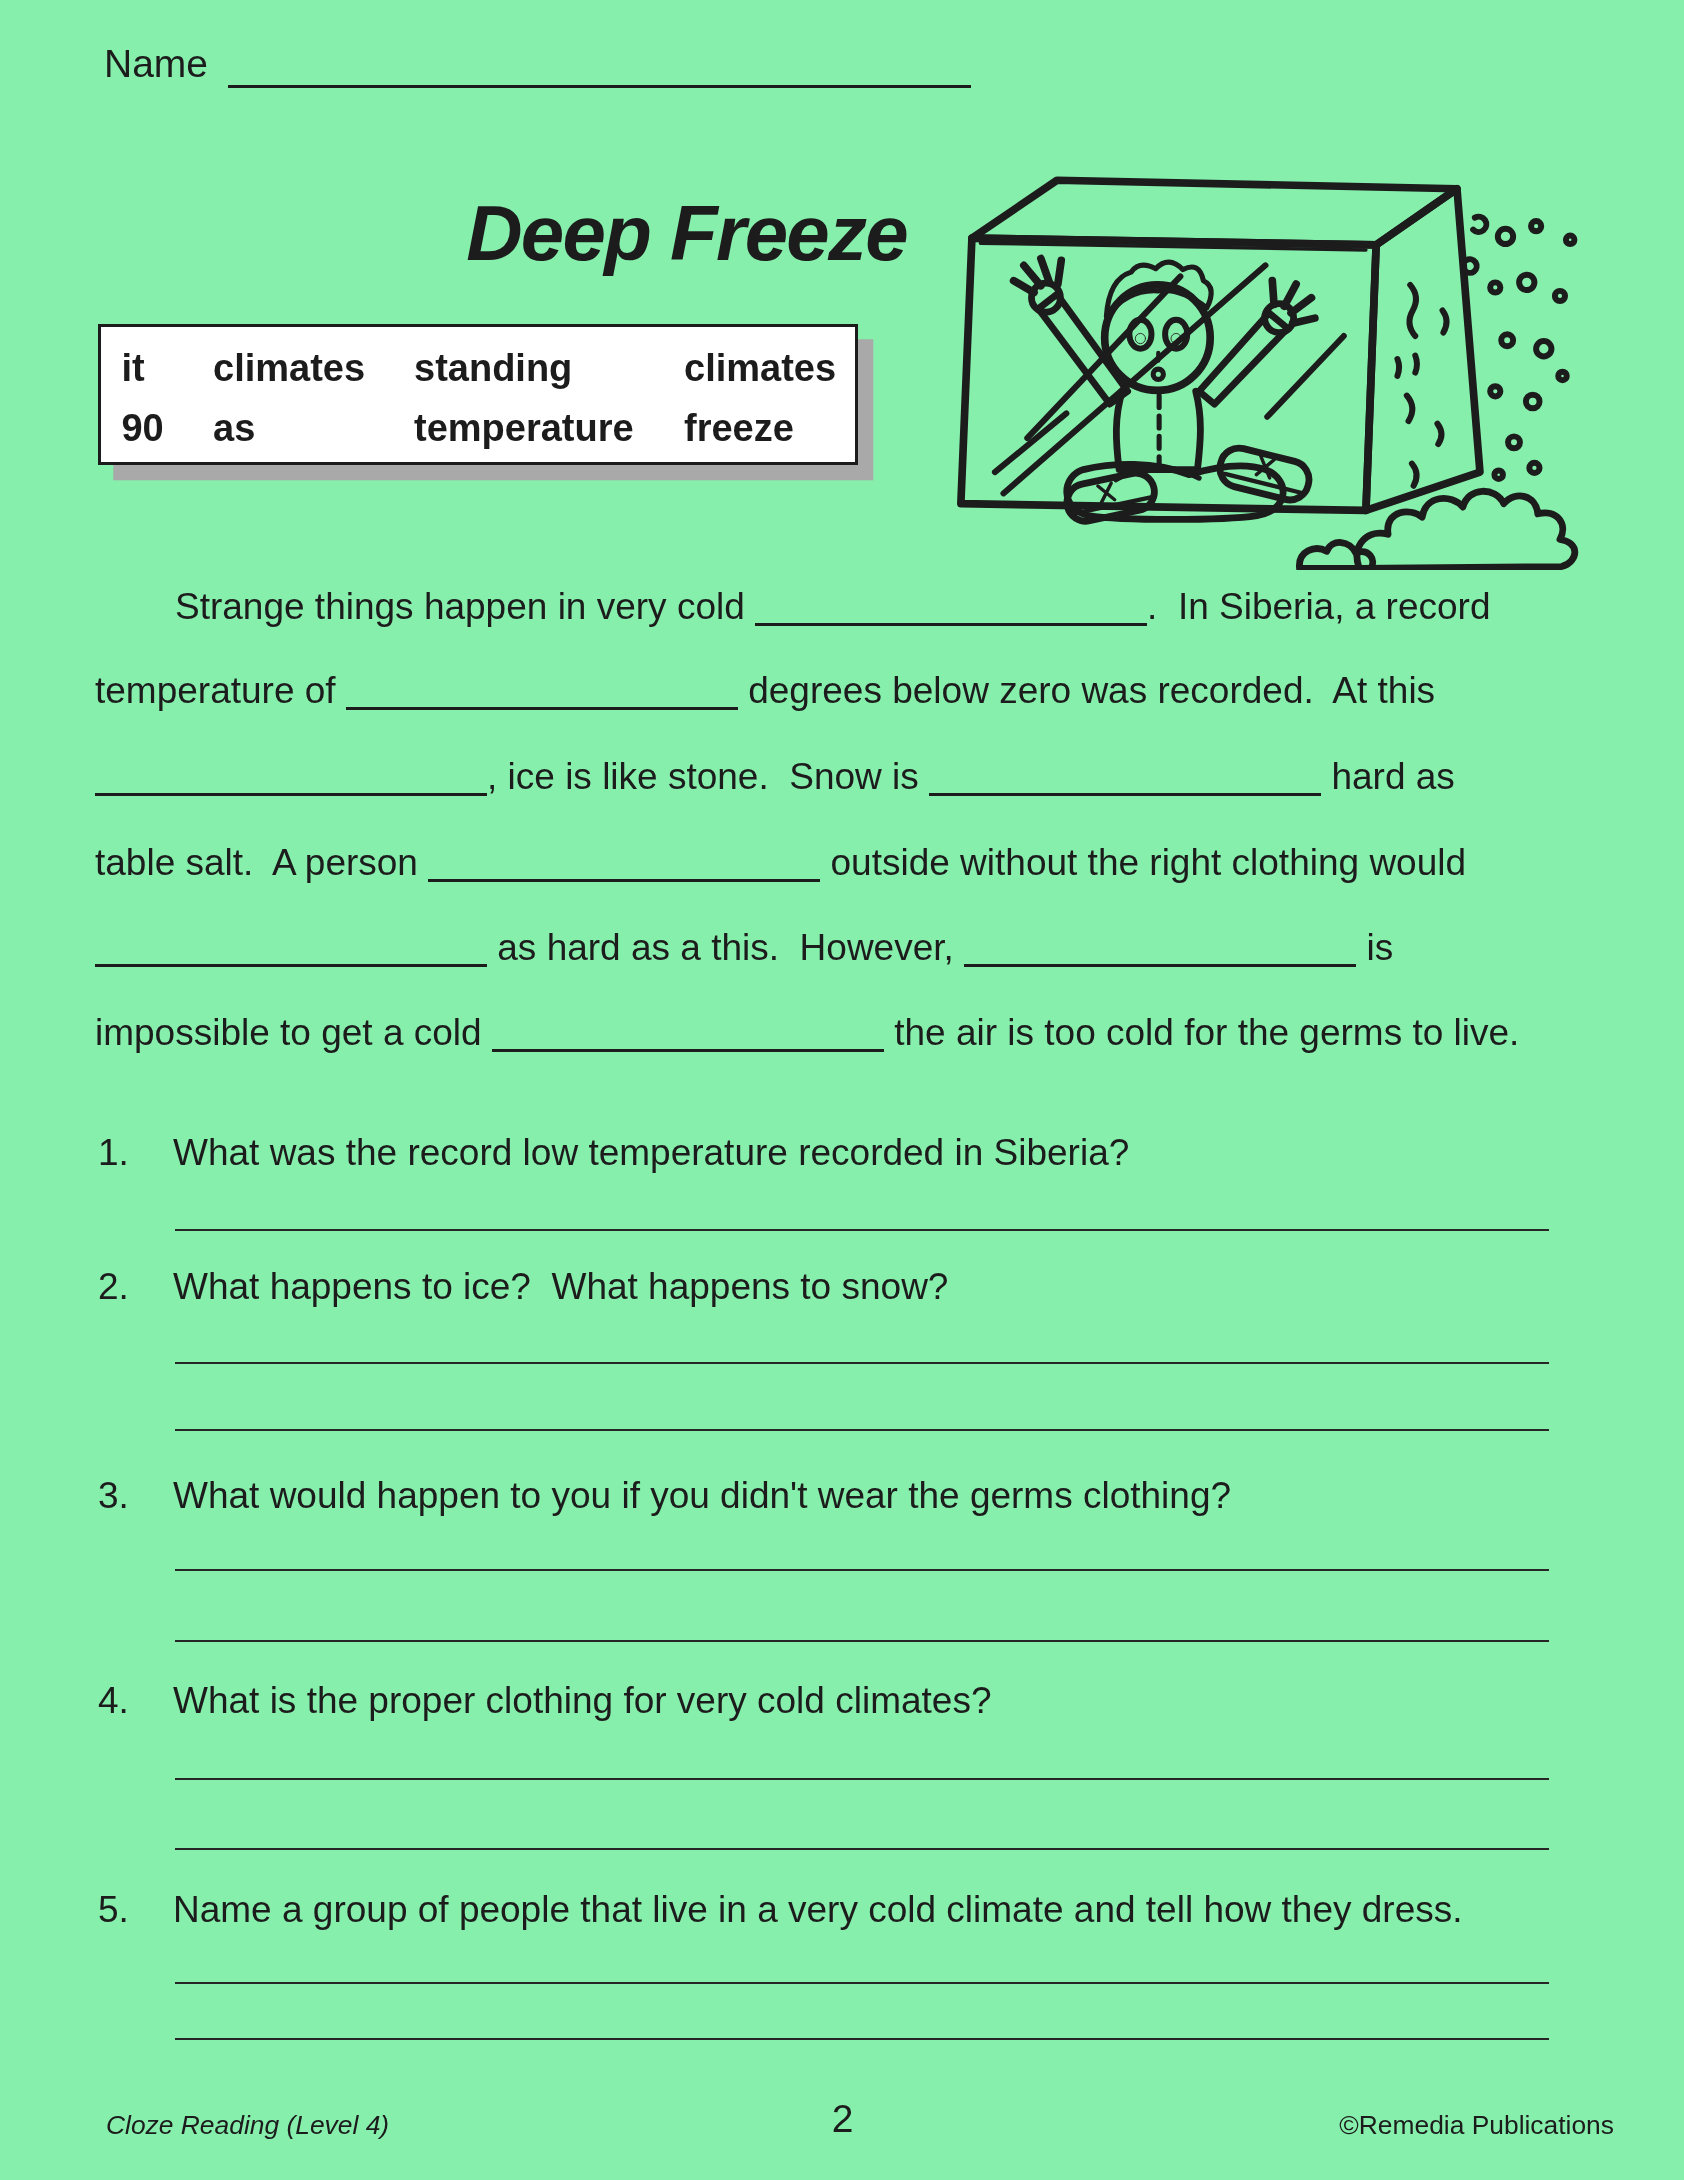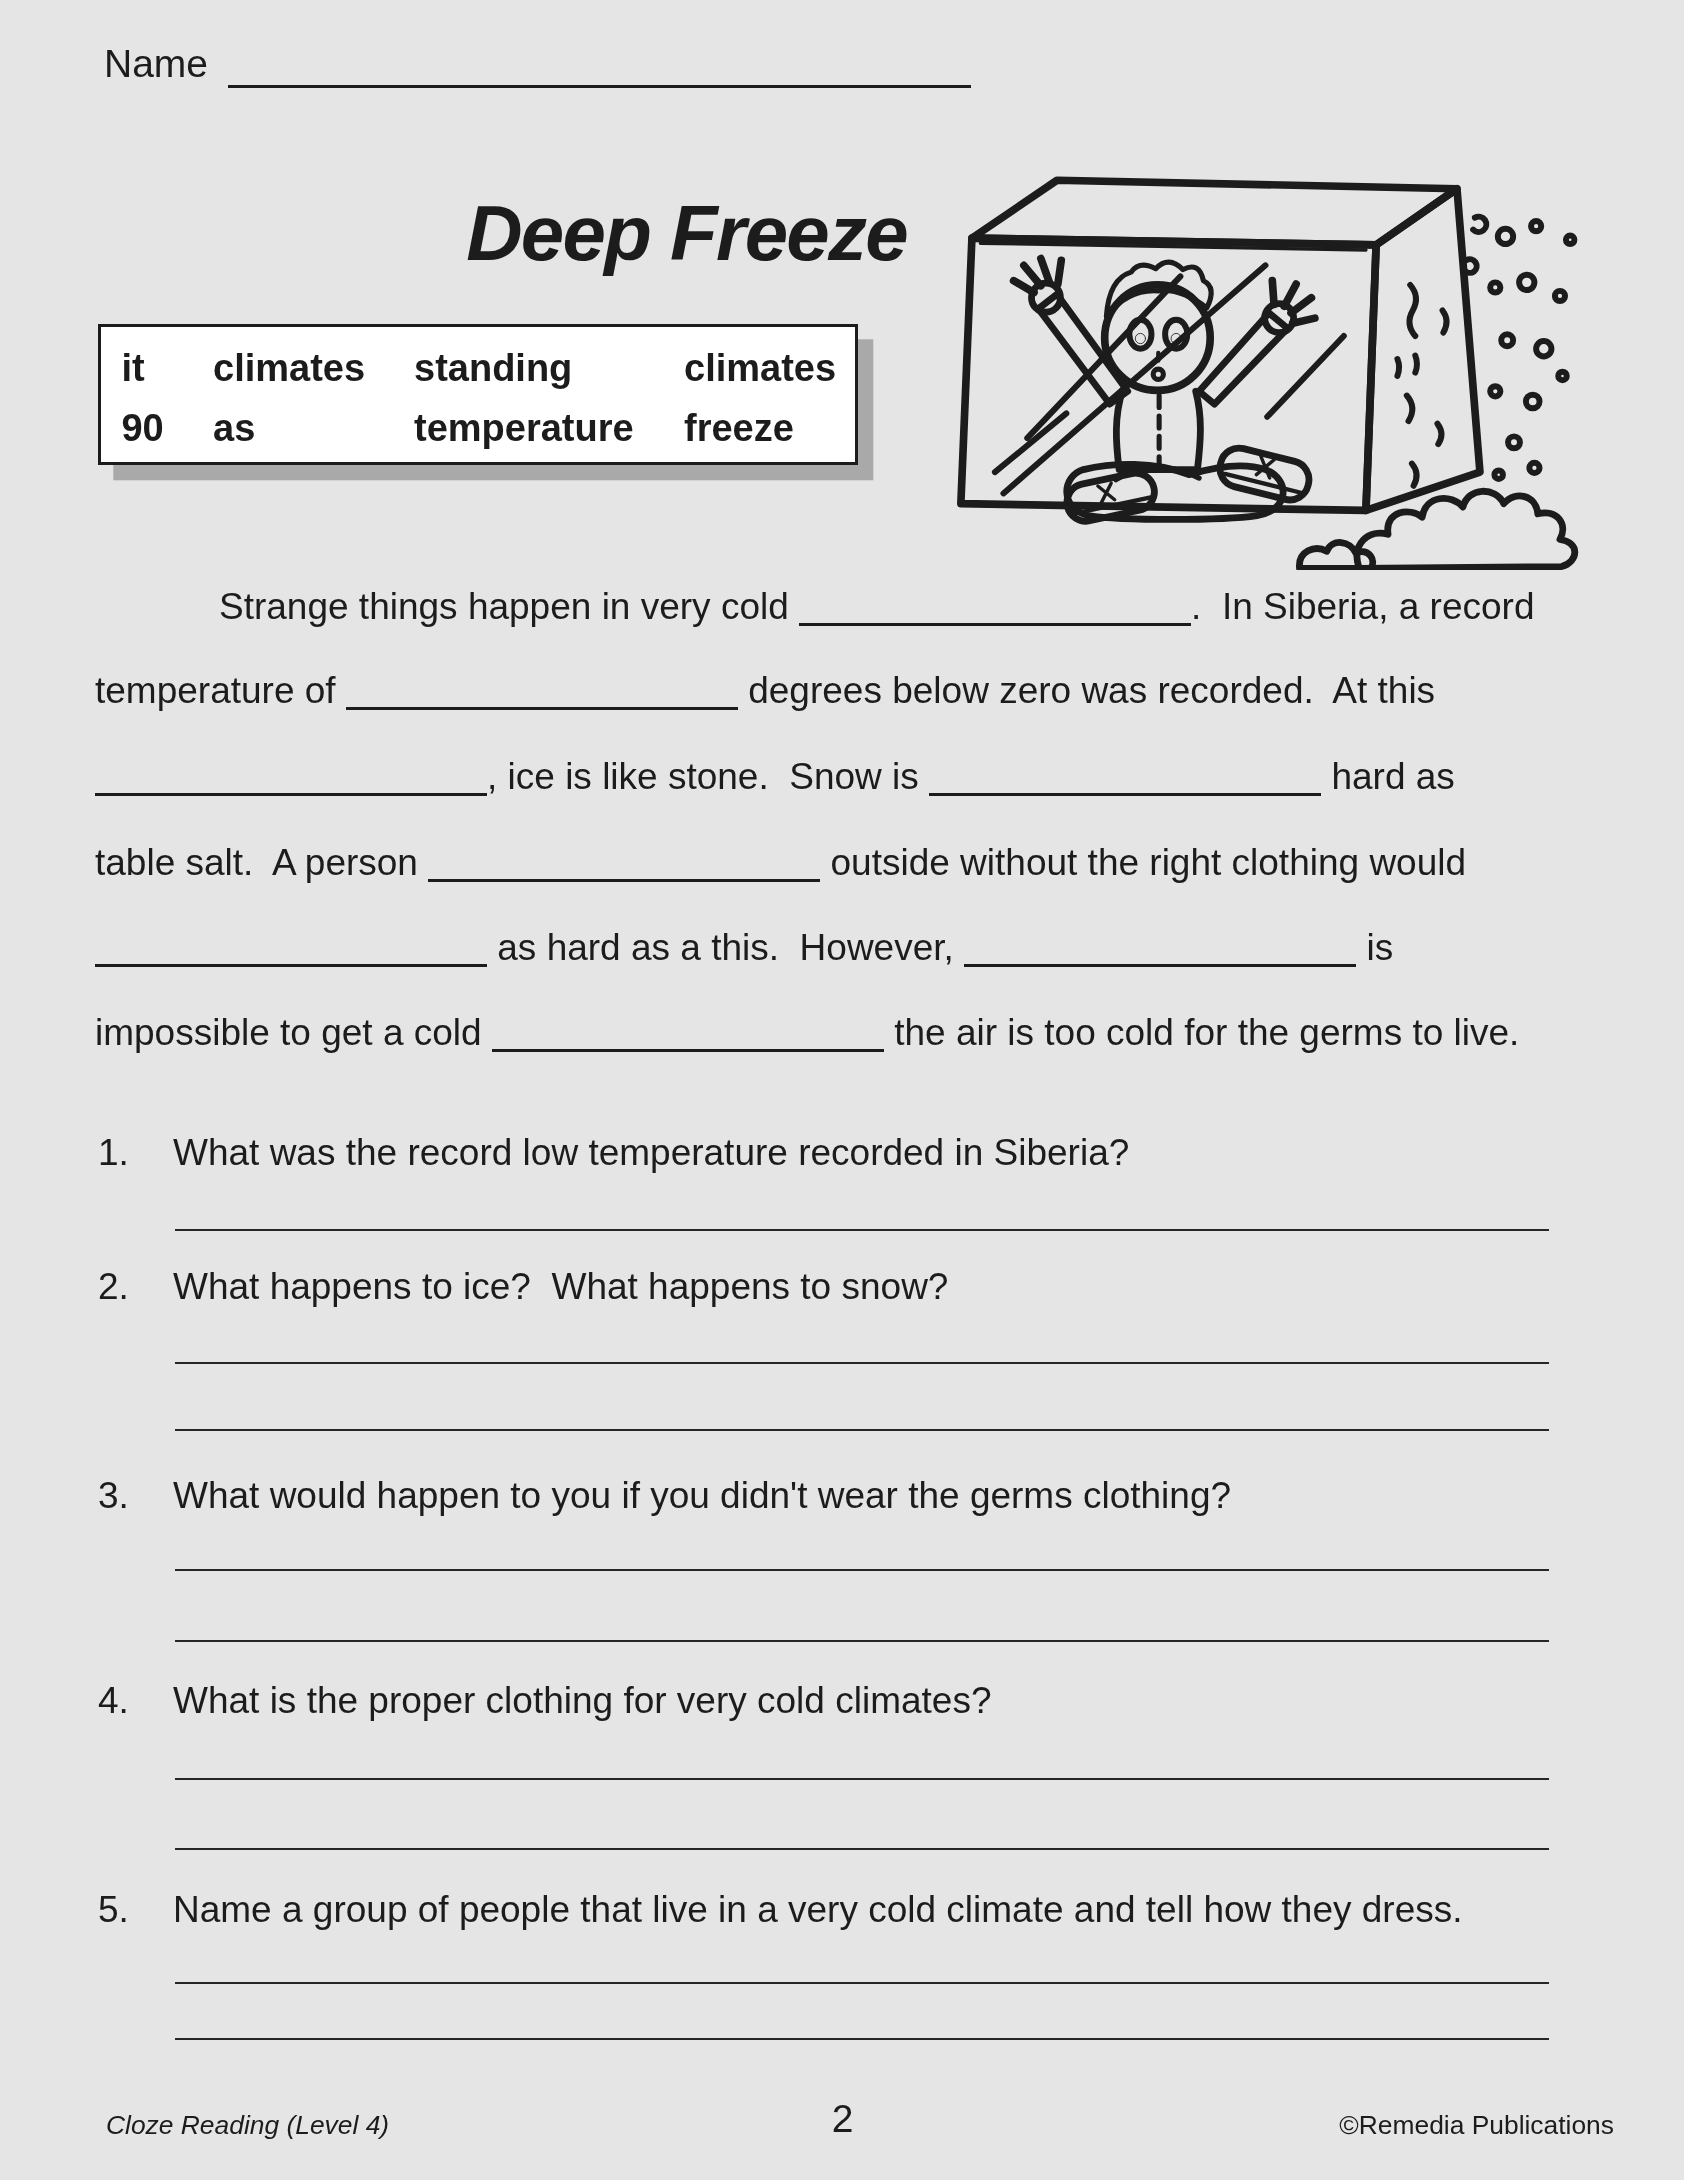--- a/index.html
+++ b/index.html
@@ -1,38 +1,38 @@
 <!DOCTYPE html>
 <html style="font-size:13.6px"><head>
 <meta charset="utf-8">
 <style>
   html,body{margin:0;padding:0;background:#ffffff;}
   .page{
-    position:relative;width:1685px;height:2181px;background:#e5e5e5;
+    position:relative;width:1685px;height:2181px;background:#86efac;
     font-family:"Liberation Sans",sans-serif;color:#1c1c1c;overflow:hidden;
   }
   
   .name-label{position:absolute;left:104px;top:44px;font-size:39px;line-height:1;}
   .name-line{position:absolute;left:228px;top:51px;width:743px;height:34px;border-bottom:3.4px solid #1c1c1c;}
   
   .title{position:absolute;left:98px;top:191px;width:809px;text-align:right;
          font-size:78px;font-weight:bold;font-style:italic;letter-spacing:-1.7px;line-height:1.1;}
   
   .word-bank{position:absolute;left:98px;top:324px;width:754px;height:135px;background:#ffffff;
              border:3.4px solid #1c1c1c;box-shadow:15.3px 15.3px 0 #a9a9a9;}
   .wb{position:absolute;font-weight:bold;font-size:38px;line-height:1;white-space:pre;}
   .wb.r1{top:22px;} .wb.r2{top:82px;}
   .wb.c1{left:20.4px;} .wb.c2{left:112px;} .wb.c3{left:313px;} .wb.c4{left:583px;}
   
   .illus{position:absolute;left:899px;top:136px;width:716px;height:434px;}
   .illus path,.illus polygon,.illus circle,.illus ellipse,.illus rect,.illus line{
     stroke:#1c1c1c;stroke-linecap:round;stroke-linejoin:round;fill:none;}
   
   .cl{position:absolute;left:95px;font-size:37px;line-height:1.15;white-space:pre;}
-  .cl.indent{left:175px;margin-left:44px;}
+  .cl.indent{left:175px;}
   .blank{display:inline-block;width:392px;height:29px;border-bottom:3.4px solid #1c1c1c;vertical-align:-6.8px;}
   
   .qnum{position:absolute;left:98px;font-size:37px;line-height:1.15;}
   .qtext{position:absolute;left:173px;font-size:37px;line-height:1.15;white-space:pre;}
   .aline{position:absolute;left:175px;width:1374px;height:0;border-bottom:2.6px solid #262626;}
   
   .footer-left{position:absolute;left:106px;top:2112px;font-size:26.4px;font-style:italic;line-height:1;}
   .footer-page{position:absolute;left:0;top:2099px;width:1685px;text-align:center;font-size:39px;line-height:1;}
   .footer-right{position:absolute;right:71px;top:2112px;font-size:26.4px;line-height:1;}
 </style>

